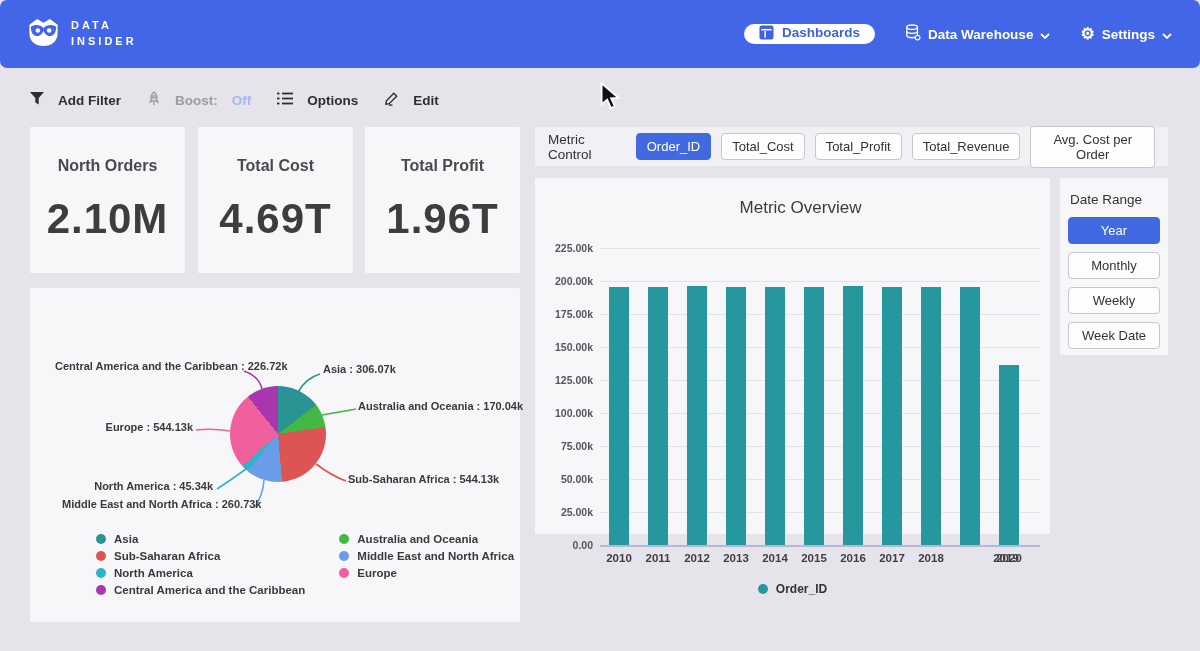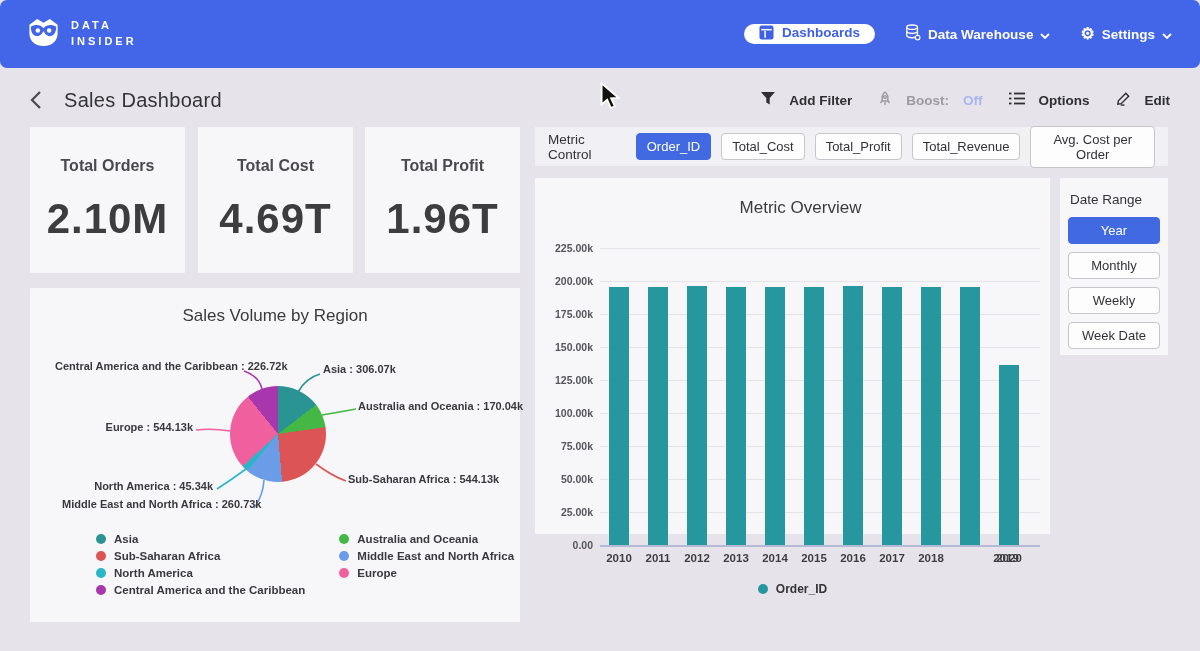--- a/index.html
+++ b/index.html
@@ -117,28 +117,20 @@
       <span>
         <svg width="10" height="6" viewBox="0 0 10 6" fill="none" stroke="#fff" stroke-width="1.8">
             <path d="M1,1 L5,5 L9,1"></path>
           </svg>
       </span>
     </button>
   </nav>
 </header>
 
 <div class="subheader">
-  <div class="sub-left">
-    <button class="back-btn">
-      <svg width="12" height="18" viewBox="0 0 12 18" fill="none" stroke="#4a4a4e" stroke-width="2.2">
-          <path d="M10,1 L2,9 L10,17"></path>
-        </svg>
-    </button>
-    <h1 class="page-title">Sales Dashboard</h1>
-  </div>
   <div class="sub-actions">
     <button class="action">
       <span>
         <svg width="14" height="13" viewBox="0 0 14 13">
             <path d="M0,0 H14 L8.7,6 V12.5 L5.3,10.5 V6 Z" fill="#2e2e33"></path>
           </svg>
       </span>
       <span>Add Filter</span>
     </button>
     <button class="action muted">
@@ -171,34 +163,33 @@
           <path d="M10.5,2.5 L13.5,5.5 L5.5,13.5 L2,14 L2.5,10.5 Z"></path>
             <line x1="5" y1="15" x2="9" y2="15"></line>
         </svg>
       </span>
       <span>Edit</span>
     </button>
   </div>
 </div>
 
 <div class="card kpi-card" style="left:30px">
-  <div class="kpi-label">Total Orders</div>
+  <div class="kpi-label">North Orders</div>
   <div class="kpi-value">2.10M</div>
 </div>
 <div class="card kpi-card" style="left:198px">
   <div class="kpi-label">Total Cost</div>
   <div class="kpi-value">4.69T</div>
 </div>
 <div class="card kpi-card" style="left:365px">
   <div class="kpi-label">Total Profit</div>
   <div class="kpi-value">1.96T</div>
 </div>
 
 <div class="card pie-card">
-  <div class="chart-title pie-title">Sales Volume by Region</div>
 
   <svg class="pie-lines" width="490" height="334">
     <path d="M268,104 Q276,90 290,86" fill="none" stroke-width="1.6" stroke="#2a9393"></path>
     <path d="M292,127 Q310,124 326,121" fill="none" stroke-width="1.6" stroke="#44b844"></path>
     <path d="M286,176 Q302,188 316,193" fill="none" stroke-width="1.6" stroke="#dd5454"></path>
     <path d="M234,192 Q233,208 224,220" fill="none" stroke-width="1.6" stroke="#6b9ce8"></path>
     <path d="M216,181 Q201,192 187,201" fill="none" stroke-width="1.6" stroke="#2ab5c8"></path>
     <path d="M200,143 Q182,140 166,142" fill="none" stroke-width="1.6" stroke="#f0609e"></path>
     <path d="M232,101 Q229,88 214,83" fill="none" stroke-width="1.6" stroke="#a837ae"></path>
   </svg>

